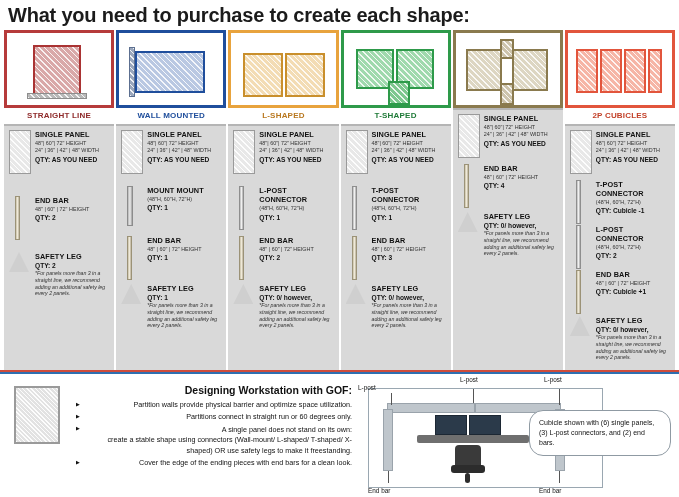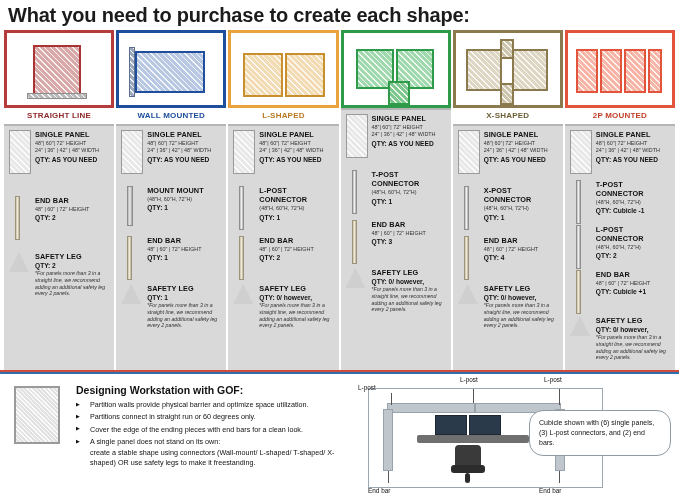--- a/index.html
+++ b/index.html
@@ -153,21 +153,21 @@
   }
   .bottom .thumb {
     width: 76px; padding: 12px 6px 0 14px;
   }
   .thumb-panel {
     width: 46px; height: 58px;
     border: 2px solid #9a9a9a;
     background: #e2e2e2;
     background-image: repeating-linear-gradient(45deg, rgba(255,255,255,.9) 0 1px, rgba(0,0,0,0) 1px 3px);
   }
-  .bottom .copy { width: 280px; padding: 10px 4px 0 0; }
+  .bottom .copy { width: 280px; padding: 10px 4px 0 0; text-align: right; }
   .copy h3 { margin:0 0 4px 0; font-size: 10.5px; font-weight: bold; color:#111; }
   .copy ul { margin: 0; padding: 0; list-style: none; }
   .copy li {
     font-size: 7.2px; line-height: 1.45; color: #111; margin-bottom: 2px;
     padding-left: 14px; position: relative;
   }
   .copy li:before {
     content: "\25B6"; position: absolute; left: 0; top: 0.5px; font-size: 5px; color:#111;
   }
 
@@ -352,20 +352,21 @@
         </div>
       </div>
     </div>
 
     <div class="col">
       <div class="shapebox" style="border-color:#2e9a4a">
         <div class="panel-ill" style="left:12px;top:16px;width:38px;height:40px;background-color:#9fd9ad;border:2px solid #2e9a4a;"></div>
         <div class="panel-ill" style="left:52px;top:16px;width:38px;height:40px;background-color:#9fd9ad;border:2px solid #2e9a4a;"></div>
         <div class="panel-ill" style="left:44px;top:48px;width:22px;height:24px;background-color:#7ec78f;border:2px solid #2e9a4a;"></div>
       </div>
+      <div class="shapelabel" style="color:#1f7a38">T-SHAPED</div>
       <div class="colbody">
         <div class="item">
           <div class="art">
               <div class="art-panel"></div>
             </div>
           <div class="txt">
             <div class="h">SINGLE PANEL</div>
             <div class="sub" style="white-space:pre-line">48"| 60"| 72" HEIGHT
 24" | 36" | 42" | 48" WIDTH</div>
             <div class="qty">QTY: AS YOU NEED</div>
@@ -404,41 +405,30 @@
       </div>
     </div>
 
     <div class="col">
       <div class="shapebox" style="border-color:#8a7a4e">
         <div class="panel-ill" style="left:10px;top:16px;width:36px;height:42px;background-color:#ddd6c2;border:2px solid #8a7a4e;"></div>
         <div class="panel-ill" style="left:56px;top:16px;width:36px;height:42px;background-color:#ddd6c2;border:2px solid #8a7a4e;"></div>
         <div class="panel-ill" style="left:44px;top:6px;width:14px;height:20px;background-color:#cdc4ac;border:2px solid #8a7a4e;"></div>
         <div class="panel-ill" style="left:44px;top:50px;width:14px;height:22px;background-color:#cdc4ac;border:2px solid #8a7a4e;"></div>
       </div>
-      <div class="shapelabel" style="color:#6e6038">X-SHAPED</div>
       <div class="colbody">
         <div class="item">
           <div class="art">
               <div class="art-panel"></div>
             </div>
           <div class="txt">
             <div class="h">SINGLE PANEL</div>
             <div class="sub" style="white-space:pre-line">48"| 60"| 72" HEIGHT
 24" | 36" | 42" | 48" WIDTH</div>
             <div class="qty">QTY: AS YOU NEED</div>
-          </div>
-        </div>
-        <div class="item" style="margin-top:16px">
-          <div class="art">
-              <div class="art-conn"></div>
-            </div>
-          <div class="txt">
-            <div class="h">X-POST CONNECTOR</div>
-            <div class="sub">(48"H, 60"H, 72"H)</div>
-            <div class="qty">QTY: 1</div>
           </div>
         </div>
         <div class="item" style="margin-top:10px">
           <div class="art">
               <div class="art-bar"></div>
             </div>
           <div class="txt">
             <div class="h">END BAR</div>
             <div class="sub">48" | 60" | 72" HEIGHT</div>
             <div class="qty">QTY: 4</div>
@@ -457,21 +447,21 @@
       </div>
     </div>
 
     <div class="col">
       <div class="shapebox" style="border-color:#e2553c">
         <div class="panel-ill" style="left:8px;top:16px;width:22px;height:44px;background-color:#f6b5a6;border:2px solid #e2553c;"></div>
         <div class="panel-ill" style="left:32px;top:16px;width:22px;height:44px;background-color:#f6b5a6;border:2px solid #e2553c;"></div>
         <div class="panel-ill" style="left:56px;top:16px;width:22px;height:44px;background-color:#f6b5a6;border:2px solid #e2553c;"></div>
         <div class="panel-ill" style="left:80px;top:16px;width:14px;height:44px;background-color:#f6b5a6;border:2px solid #e2553c;"></div>
       </div>
-      <div class="shapelabel" style="color:#c23f27">2P MOUNTED</div>
+      <div class="shapelabel" style="color:#c23f27">2P CUBICLES</div>
       <div class="colbody">
         <div class="item">
           <div class="art">
               <div class="art-panel"></div>
             </div>
           <div class="txt">
             <div class="h">SINGLE PANEL</div>
             <div class="sub" style="white-space:pre-line">48"| 60"| 72" HEIGHT
 24" | 36" | 42" | 48" WIDTH</div>
             <div class="qty">QTY: AS YOU NEED</div>
@@ -534,23 +524,23 @@
 
     <div class="thumb">
       <div class="thumb-panel"></div>
     </div>
 
     <div class="copy">
       <h3>Designing Workstation with GOF:</h3>
       <ul>
         <li style="white-space:pre-line">Partition walls provide physical barrier and optimize space utilization.</li>
         <li style="white-space:pre-line">Partitions connect in straight run or 60 degrees only.</li>
-        <li style="white-space:pre-line">Cover the edge of the ending pieces with end bars for a clean look.</li>
         <li style="white-space:pre-line">A single panel does not stand on its own:
 create a stable shape using connectors (Wall-mount/ L-shaped/ T-shaped/ X-shaped) OR use safety legs to make it freestanding.</li>
+        <li style="white-space:pre-line">Cover the edge of the ending pieces with end bars for a clean look.</li>
       </ul>
     </div>
 
     <div class="diagram">
       <div class="dframe">
 
         <div class="cub-wall" style="left:18px;top:14px;width:88px;height:10px;"></div>
         <div class="cub-wall" style="left:106px;top:14px;width:86px;height:10px;"></div>
         <div class="cub-wall" style="left:14px;top:20px;width:10px;height:62px;"></div>
         <div class="cub-wall" style="left:186px;top:20px;width:10px;height:62px;"></div>

